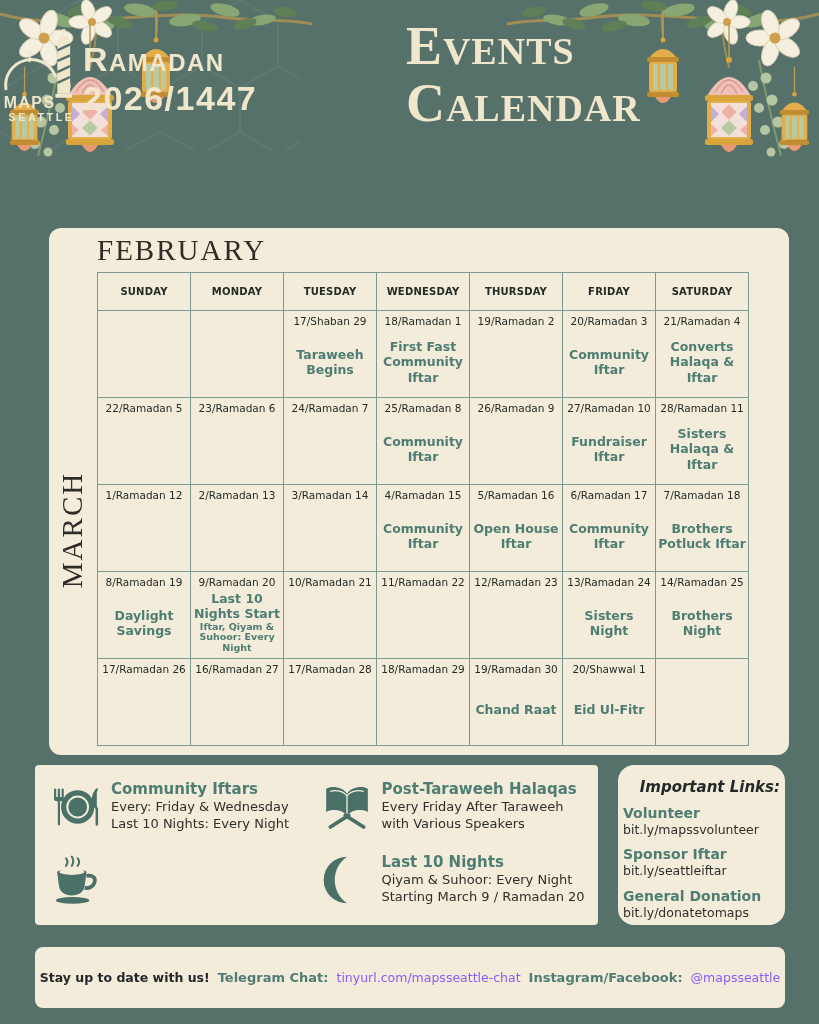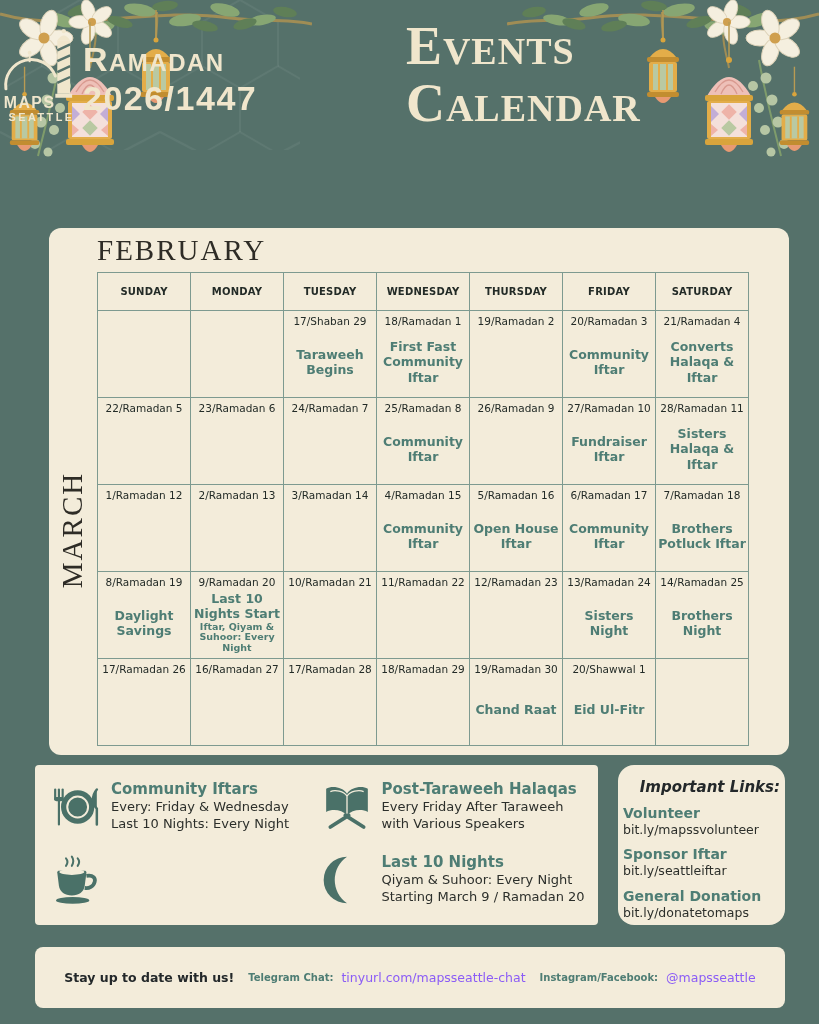--- a/index.html
+++ b/index.html
@@ -58,21 +58,21 @@
     background:var(--panel);border-radius:16px;padding:13px 5px 8px;}
   .links-title{font-size:15px;font-weight:bold;color:#23282a;text-align:right;margin-bottom:9px;font-style:italic;}
   .link-group{text-align:left;margin-bottom:9px;}
   .link-label{font-size:14px;font-weight:bold;color:var(--teal);line-height:1.2;}
   .link-url{font-size:12.5px;color:#2c2f2b;line-height:1.25;}
 
   
   .footer{position:absolute;left:35px;top:947px;width:750px;height:61px;background:var(--panel);
     border-radius:8px;display:flex;align-items:center;justify-content:center;gap:8px;white-space:nowrap;}
   .f-lead{font-size:12.5px;font-weight:bold;color:#23282a;}
-  .f-label{font-size:10px;font-weight:bold;color:var(--teal);margin-left:6px;text-align:center;}
+  .f-label{font-size:13px;font-weight:bold;color:var(--teal);text-align:center;}
   .f-value{font-size:12.5px;color:#8b5cf6;}
 </style>
 </head>
 <body>
 
 <svg width="0" height="0" style="position:absolute" aria-hidden="true">
   <defs>
     <symbol id="sym-plate" viewBox="0 0 60 60">
       <circle cx="32" cy="30" r="20" fill="currentColor"></circle>
       <circle cx="32" cy="30" r="12.5" fill="none" stroke="#f3ecda" stroke-width="2.4"></circle>

